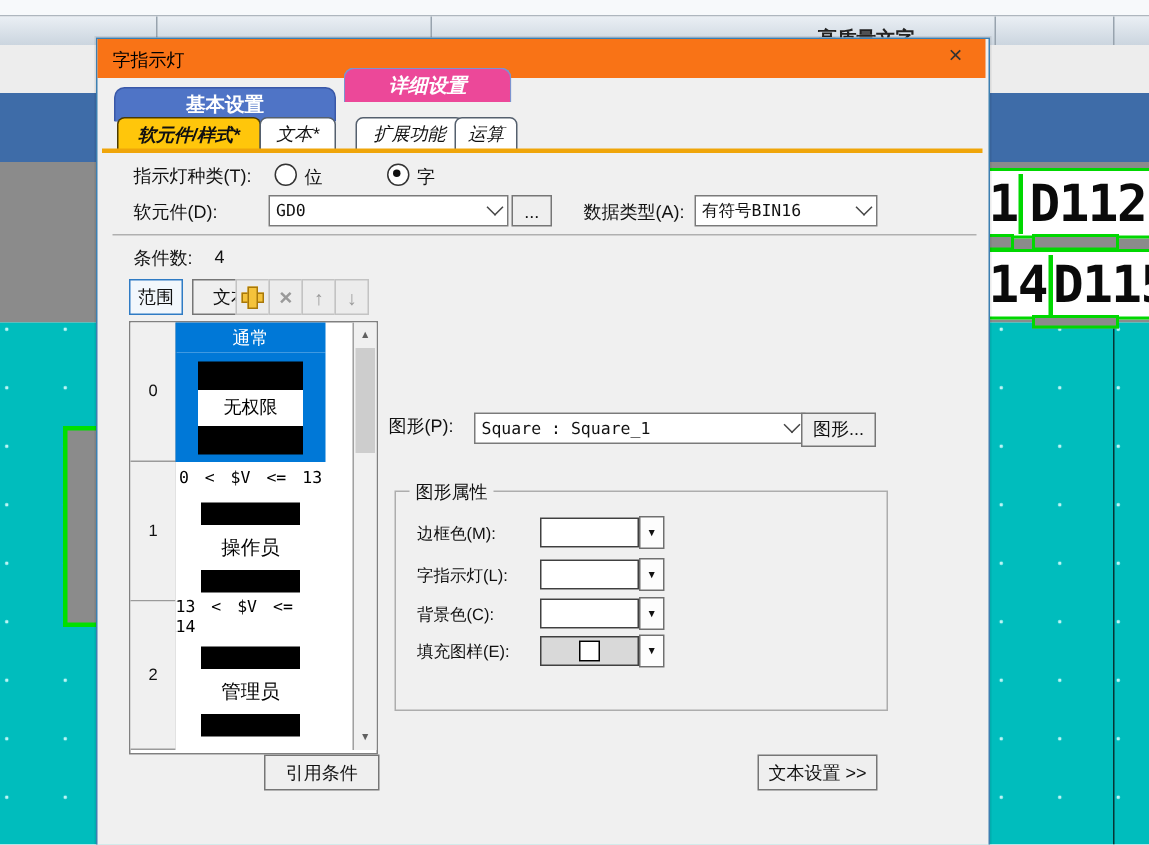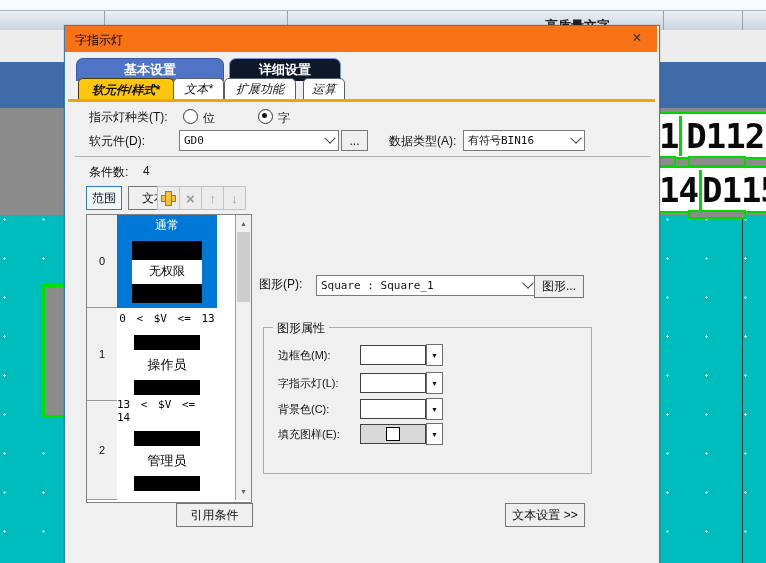--- a/index.html
+++ b/index.html
@@ -35,26 +35,26 @@
   
   .dialog{left:64px;top:25px;width:594px;height:538px;background:#F0F0F0;
     border:1px solid #3C7FB1;box-shadow:0 0 0 1px rgba(0,0,0,.08);}
   .titlebar{left:0;top:0;width:592px;height:26px;background:#f97316;}
   .dlg-title{left:10px;top:6px;font-size:12px;color:#000;}
   .dlg-close{right:10px;top:3px;font-size:16px;color:#333;cursor:default;width:20px;text-align:center;}
 
   .tgroup-hdr{height:22px;border-radius:7px 7px 0 0;color:#fff;font-weight:bold;font-size:13px;
     display:flex;align-items:center;justify-content:center;}
   .g1{left:11px;top:32px;width:146px;background:#4F74C6;border:1px solid #3A58A8;border-bottom:none;}
-  .g2{left:164px;top:32px;width:110px;background:#0f172a;border:1px solid #7C93CF;border-bottom:none;}
+  .g2{left:164px;top:19px;width:110px;background:#ec4899;border:1px solid #7C93CF;border-bottom:none;font-style:italic;}
   .tab{top:52px;height:21px;border:1px solid #55606E;border-radius:5px 5px 0 0;background:#FFFFFF;
     display:flex;align-items:center;justify-content:center;font-size:12px;font-style:italic;}
   .tabA{left:13px;width:94px;background:#FFC60B;border-color:#4A3A00;font-weight:bold;border-bottom:none;height:22px;}
   .tabB{left:108px;width:49px;}
-  .tabC{left:159px;width:70px;}
+  .tabC{left:172px;width:70px;}
   .tabD{left:238px;width:40px;}
   .orange-line{left:3px;top:73px;width:587px;height:3px;background:#EFA50A;}
 
   .lbl{white-space:nowrap;}
   .row1{top:83px;} .row2{top:105px;}
   .radio{width:13px;height:13px;border-radius:50%;border:1px solid #333;background:#fff;display:inline-block;
     vertical-align:-2px;margin-right:5px;position:relative;}
   .radio.on::after{content:"";position:absolute;left:3px;top:3px;width:5px;height:5px;border-radius:50%;background:#111;}
   .combo{background:#fff;border:1px solid #7A7A7A;height:19px;display:flex;align-items:center;
     padding:0 4px;font-size:11px;font-family:"DejaVu Sans Mono","Liberation Mono",monospace;}

